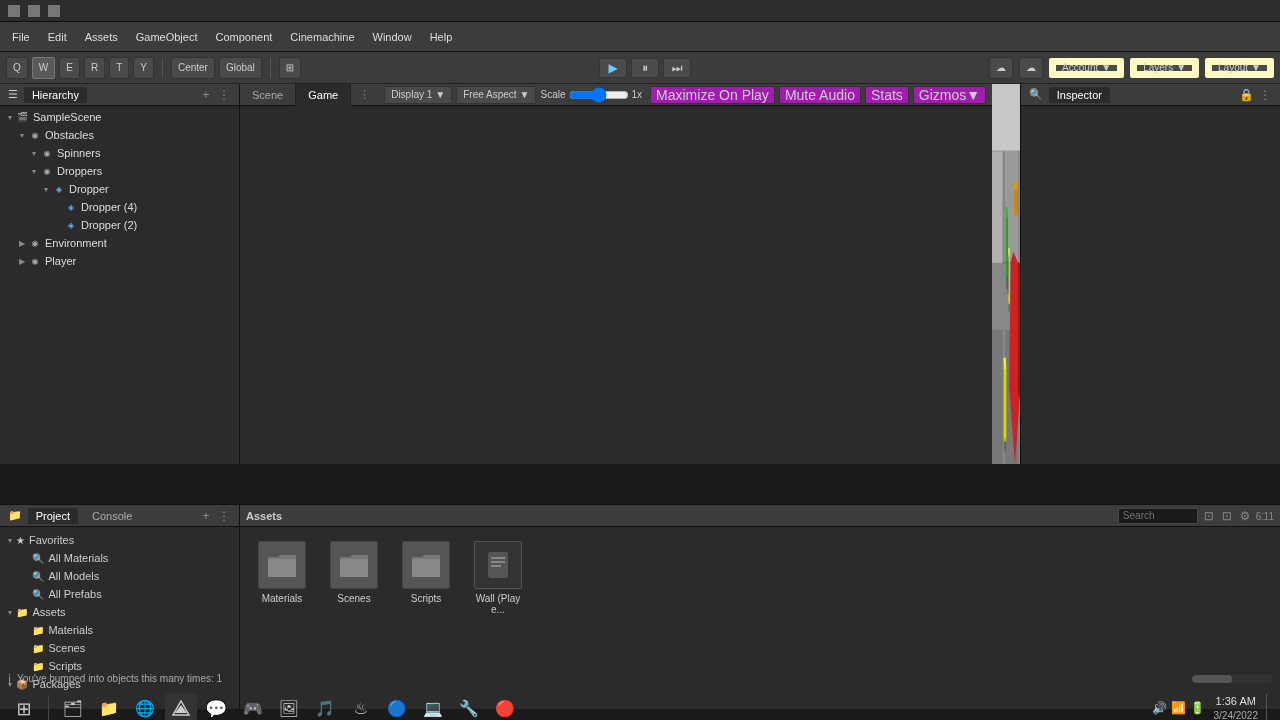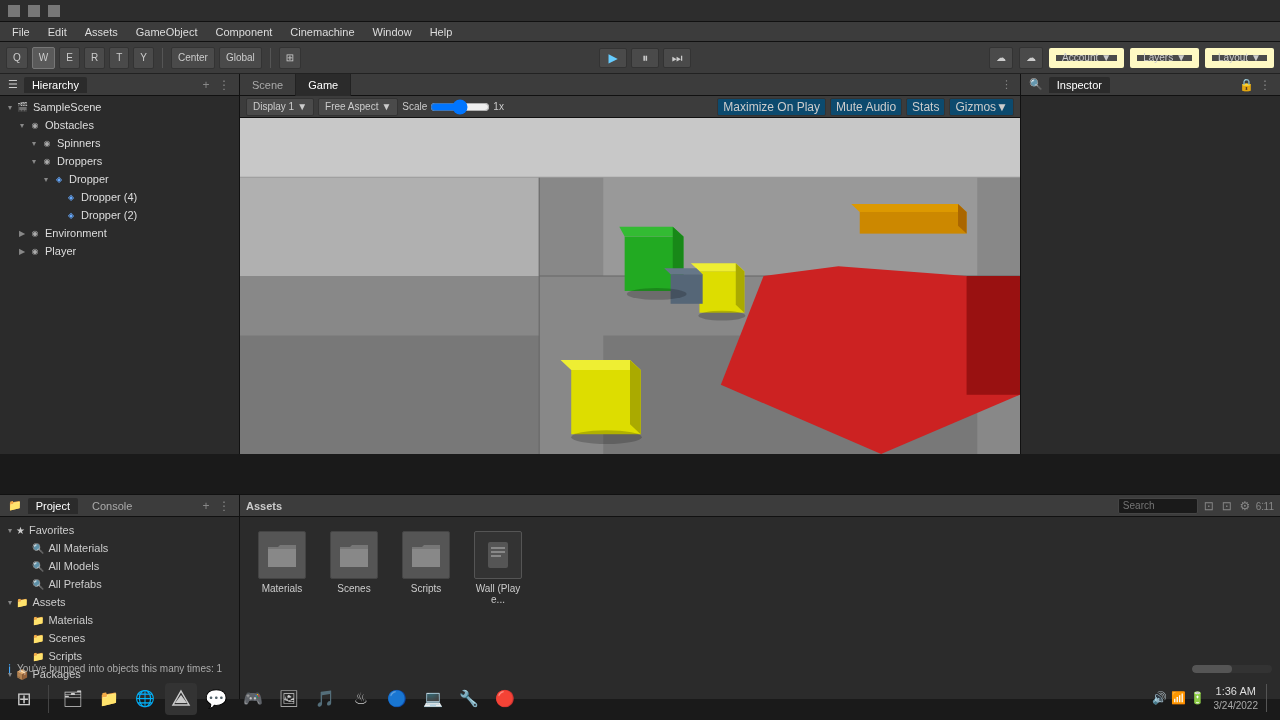--- a/index.html
+++ b/index.html
@@ -21,21 +21,21 @@
       display: flex;
       align-items: center;
       padding: 0 8px;
       font-size: 11px;
       color: #bbb;
       border-bottom: 1px solid #111;
     }
 
     
     #menubar {
-      height: 20px;
+      height: 30px;
       background: #3c3c3c;
       display: flex;
       align-items: center;
       padding: 0 4px;
       gap: 2px;
       border-bottom: 1px solid #111;
     }
     .menu-item {
       padding: 2px 8px;
       cursor: pointer;
@@ -183,21 +183,21 @@
       align-items: center;
       justify-content: center;
     }
     .h-label { font-size: 11px; color: #ddd; }
 
     
     #game-view {
       flex: 1;
       background: #2b2b2b;
       display: flex;
-      flex-direction: column;
+      flex-direction: row;
     }
     .view-tabs {
       height: 22px;
       background: #3c3c3c;
       display: flex;
       align-items: center;
       border-bottom: 1px solid #111;
     }
     .view-tab {
       padding: 0 12px;
@@ -232,26 +232,26 @@
       color: #ccc;
       cursor: pointer;
       font-size: 10px;
       display: flex;
       align-items: center;
       gap: 3px;
     }
     .view-dropdown-sm {
       height: 18px;
       padding: 0 5px;
-      background: #0c4a6e;
+      background: #a21caf;
       border: 1px solid #333;
       border-radius: 2px;
       color: #ccc;
       cursor: pointer;
-      font-size: 12px;
+      font-size: 14px;
       display: flex;
       align-items: center;
     }
     .game-canvas {
       flex: 1;
       background: linear-gradient(180deg, #8a8a8a 0%, #6a6a6a 40%, #5a5a5a 100%);
       position: relative;
       overflow: hidden;
     }
 

